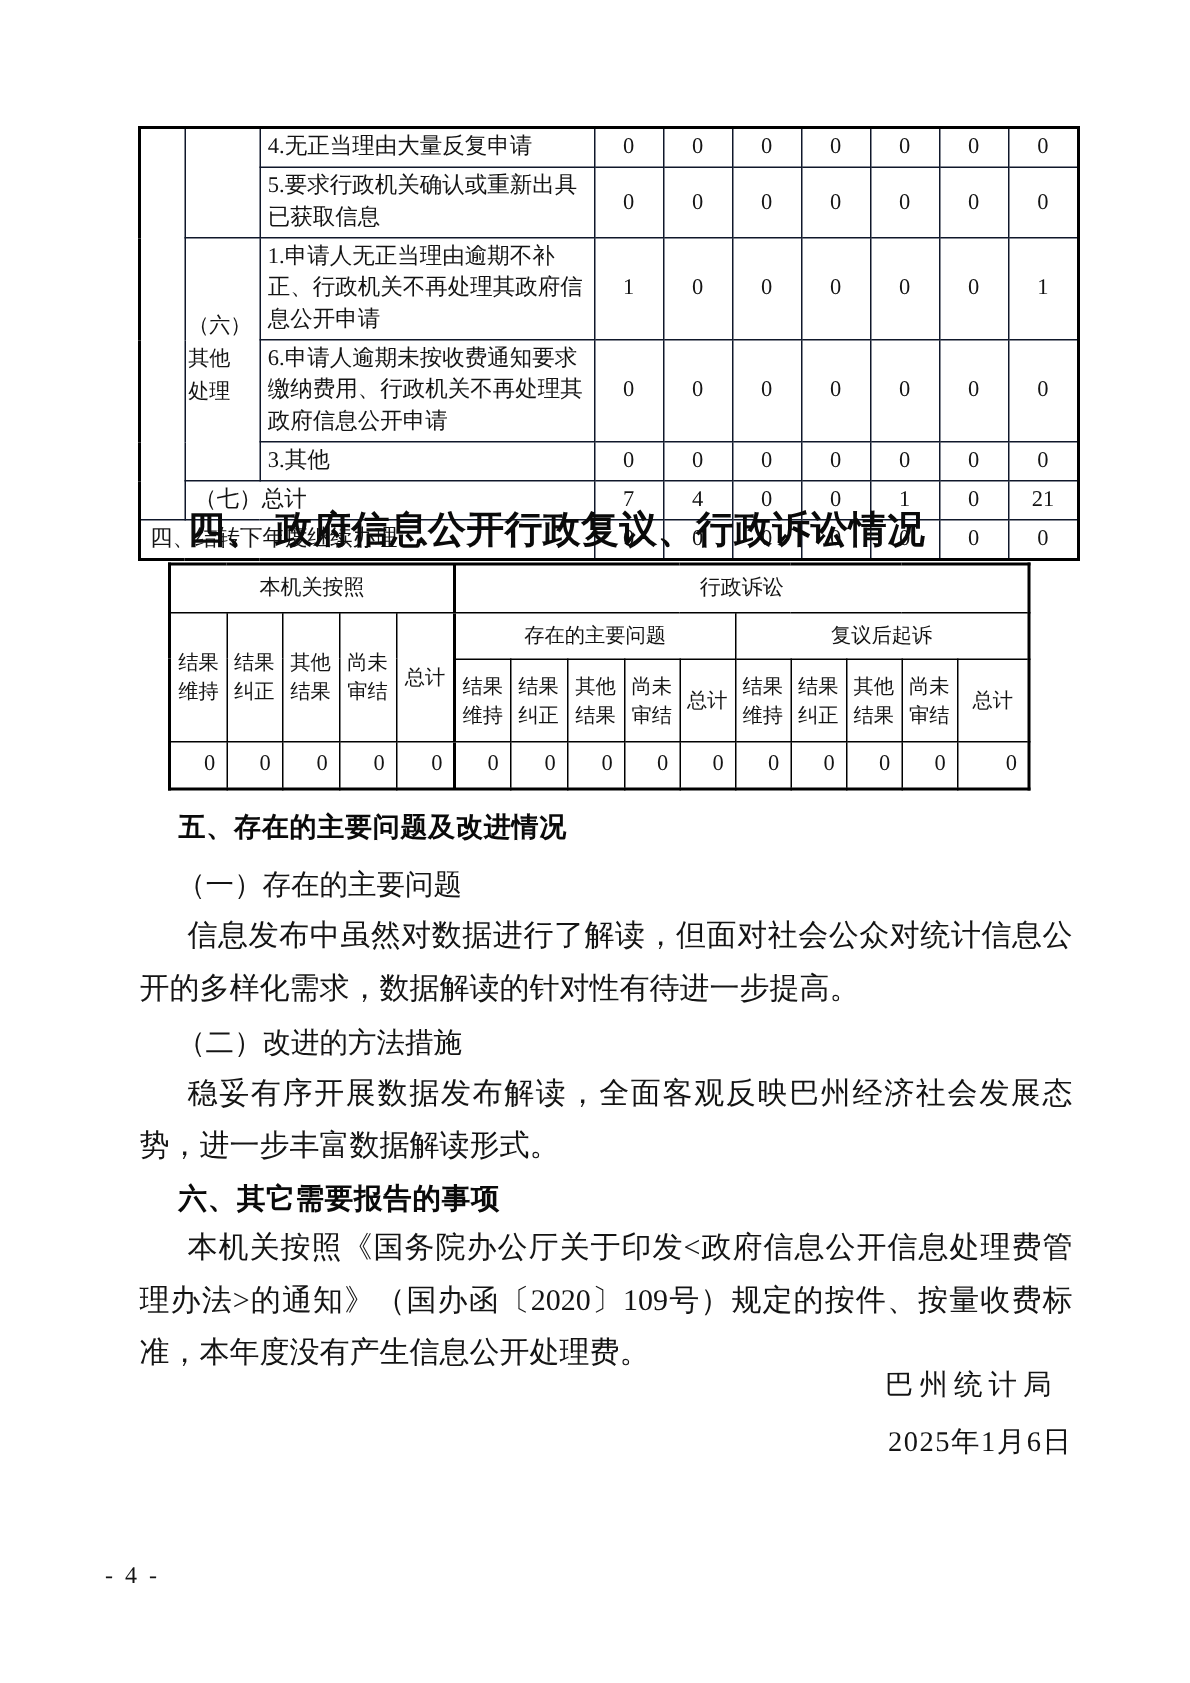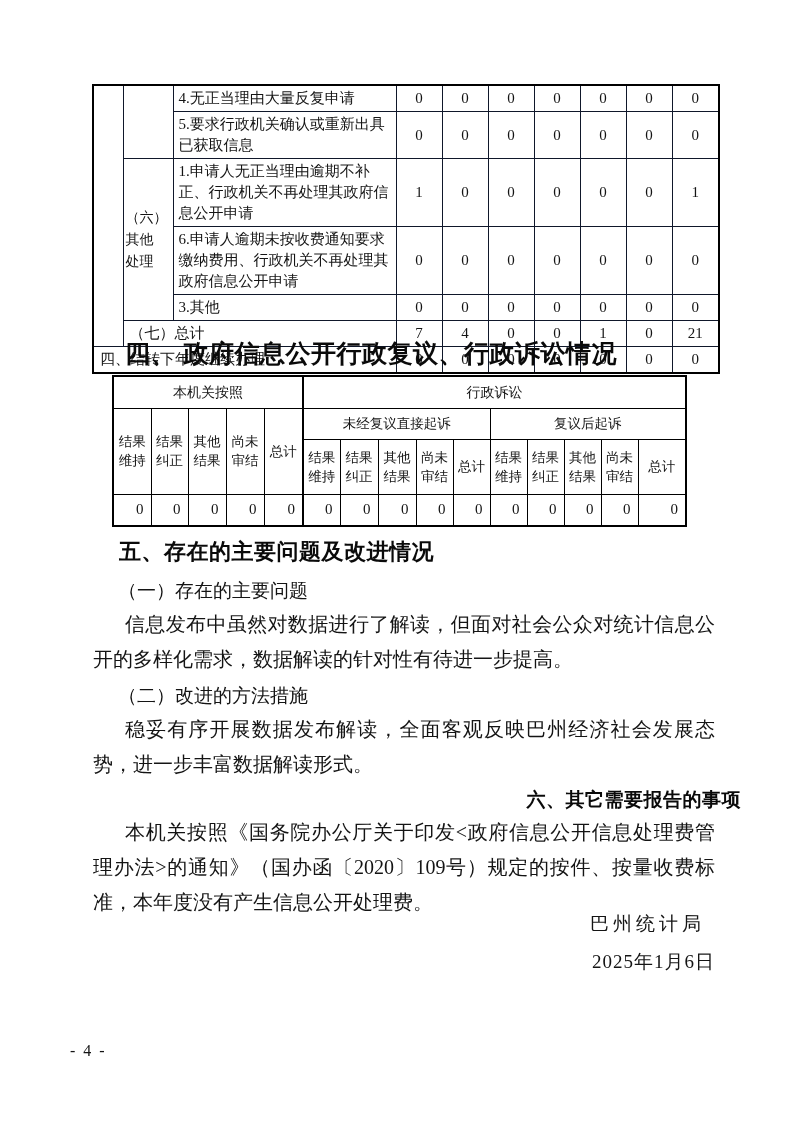--- a/index.html
+++ b/index.html
@@ -25,22 +25,22 @@
          text-align:center;vertical-align:middle;white-space:pre-line;padding:1px 0;}
   .t2 td{border:1px solid #000;font-size:15px;text-align:right;vertical-align:middle;
          padding:4px 7px 4px 0;}
   .t2 .grp{font-size:14px;}
   .thickL{border-left:2px solid #000 !important;margin-left:44px;}
 
   
   .abs{position:absolute;left:93px;width:622px;}
   .h-num{font-family:"Liberation Sans","DejaVu Sans",sans-serif;font-weight:bold;color:#0a0a0a;}
   .h4{top:340px;font-size:25px;line-height:27px;padding-left:32px;letter-spacing:0.5px;}
-  .h5{top:538px;font-size:22px;line-height:27px;padding-left:26px;letter-spacing:0.5px;}
-  .h6{top:786px;font-size:19px;line-height:27px;padding-left:26px;letter-spacing:0.5px;text-align:right;}
+  .h5{top:538px;font-size:18px;line-height:27px;padding-left:26px;letter-spacing:0.5px;}
+  .h6{top:786px;font-size:19px;line-height:27px;padding-left:26px;letter-spacing:0.5px;}
   .subhead{font-size:19px;line-height:28px;text-indent:25px;}
   .sub1{top:577px;}
   .sub2{top:682px;}
   .para{font-size:20px;line-height:35px;text-indent:32px;text-align:justify;}
   .p1{top:607px;}
   .p2{top:712px;}
   .p3{top:815px;}
   .sig{top:910px;font-size:19px;line-height:28px;text-align:right;padding-right:10px;
        letter-spacing:4px;box-sizing:border-box;}
   .date{top:948px;font-size:19px;line-height:28px;text-align:right;letter-spacing:1px;}
@@ -170,21 +170,21 @@
   <tr style="height:31px;">
     <th rowspan="2">结果
 维持</th>
     <th rowspan="2">结果
 纠正</th>
     <th rowspan="2">其他
 结果</th>
     <th rowspan="2">尚未
 审结</th>
     <th rowspan="2">总计</th>
-    <th colspan="5" class="thickL">未经复议直接起诉</th>
+    <th colspan="5" class="thickL">存在的主要问题</th>
     <th colspan="5">复议后起诉</th>
   </tr>
   <tr style="height:55px;">
     <th class="thickL">结果
 维持</th>
     <th>结果
 纠正</th>
     <th>其他
 结果</th>
     <th>尚未

